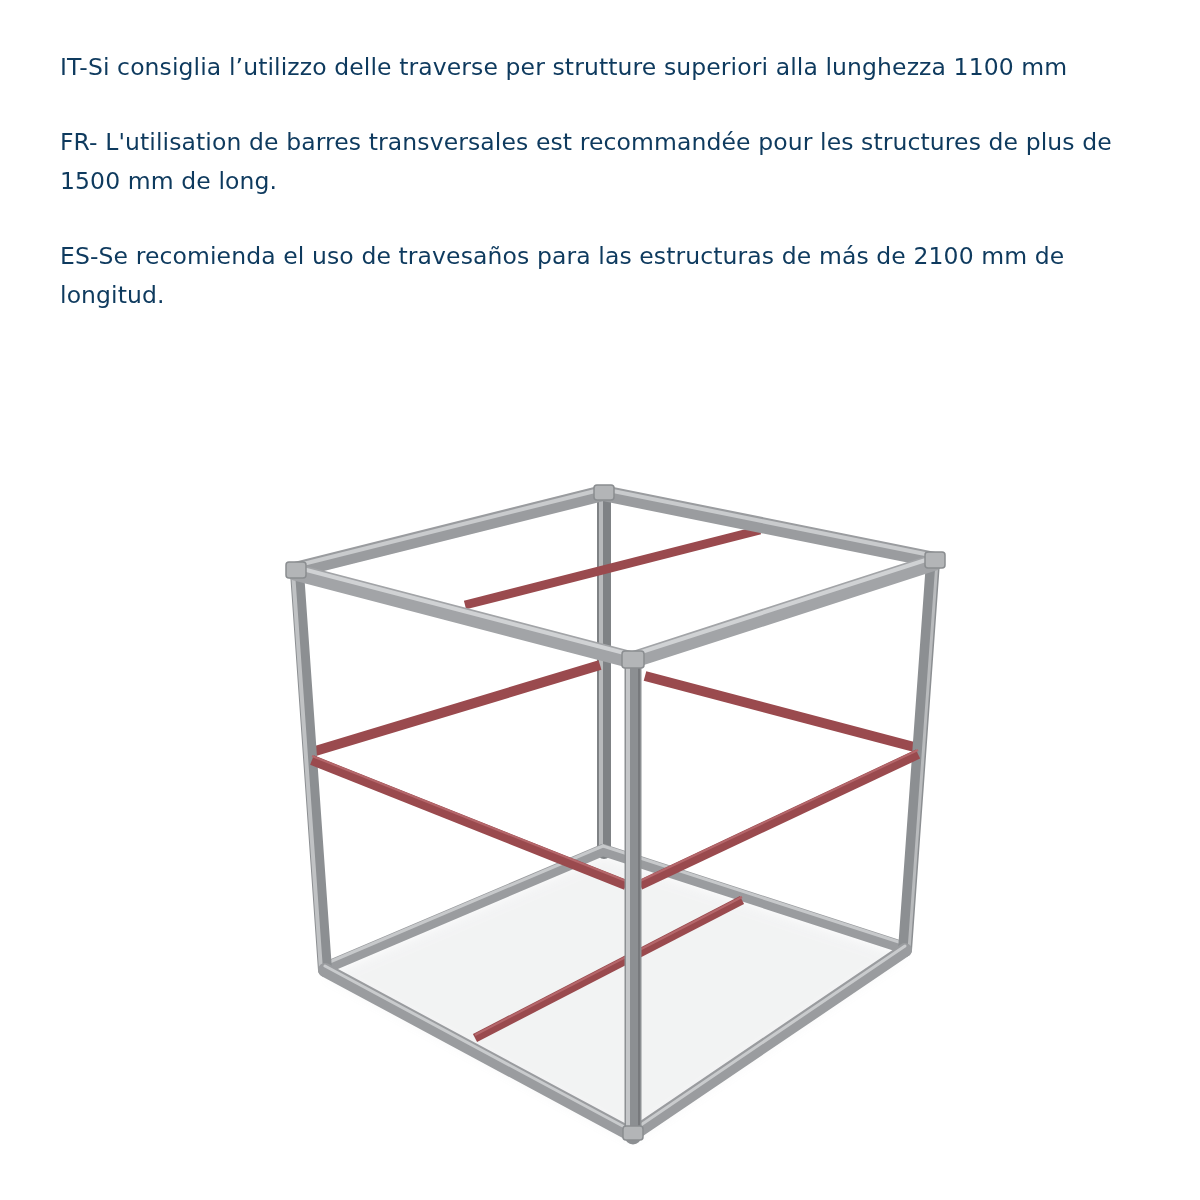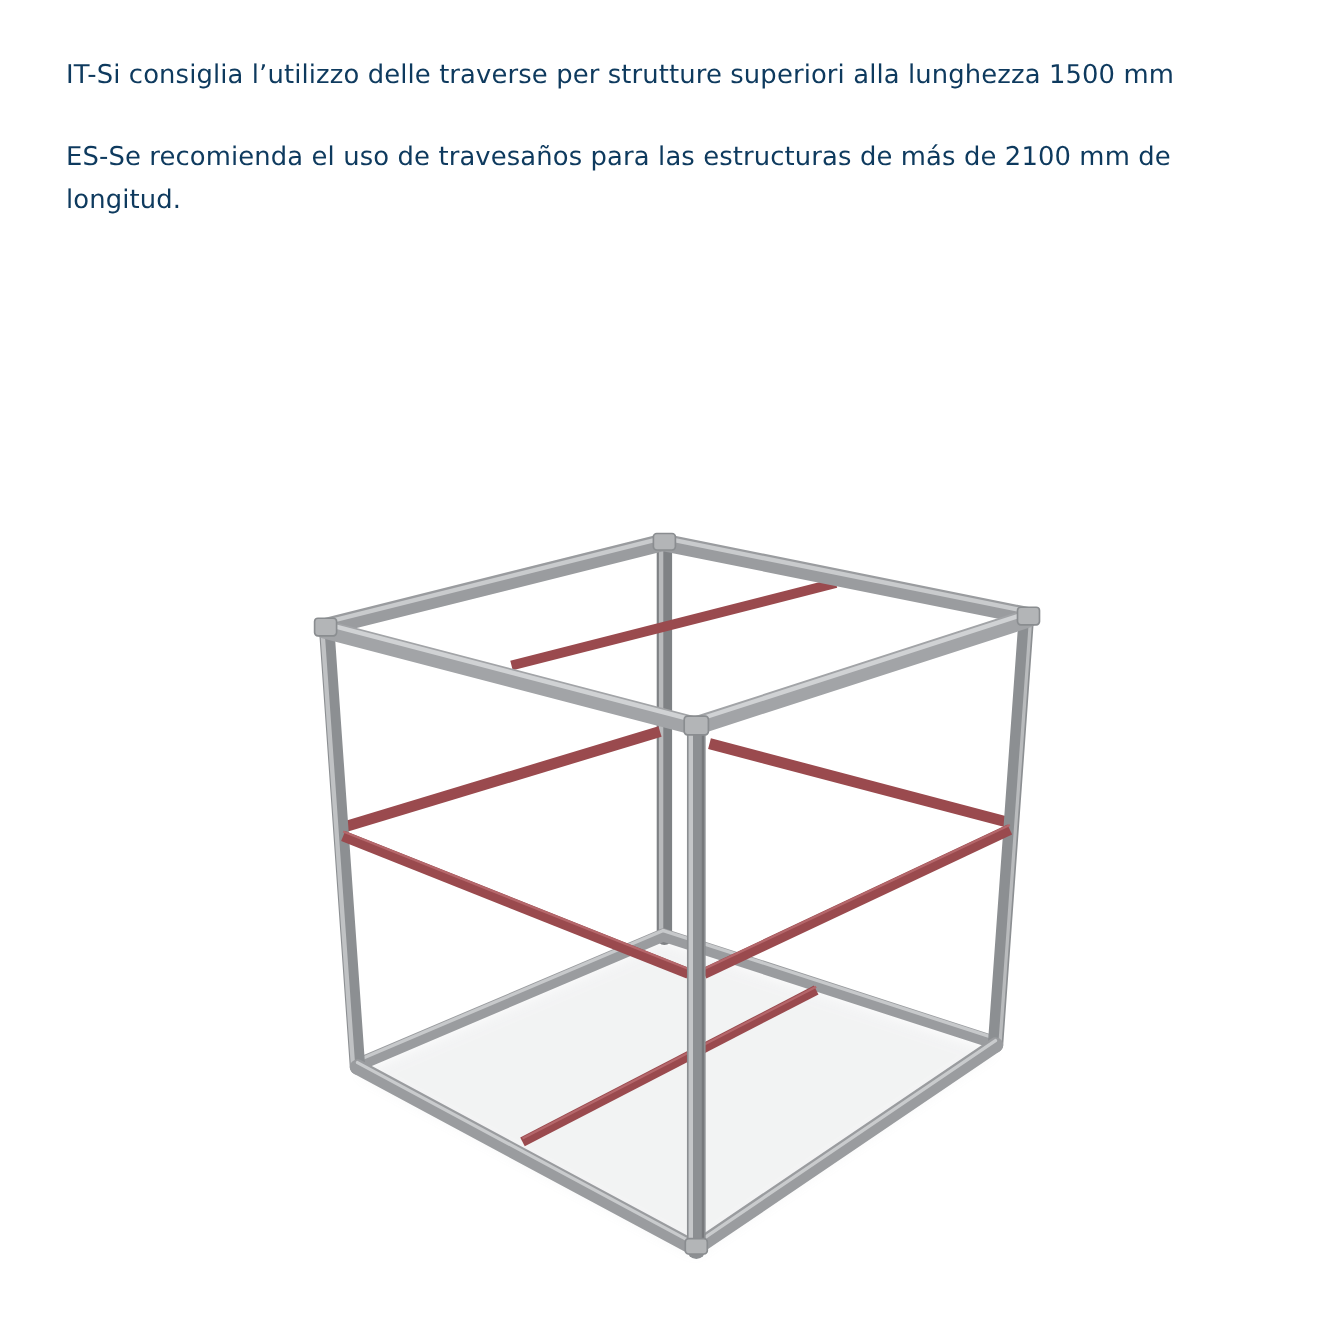--- a/index.html
+++ b/index.html
@@ -7,21 +7,22 @@
          font-family: "DejaVu Sans", "Liberation Sans", sans-serif; }
   .notes { position: absolute; left: 60px; top: 48px; width: 1100px; color: #0e3a5e; }
   .note { font-size: 23.5px; line-height: 39px; margin: 0 0 36px 0; letter-spacing: 0.1px; }
   .figure { position: absolute; left: 0; top: 470px; width: 1200px; height: 730px; }
   .figure svg { display: block; }
 </style>
 </head>
 <body>
 
 <div class="notes">
-  <p class="note">IT-Si consiglia l’utilizzo delle traverse per strutture superiori alla lunghezza 1500 mm</p>
+  <p class="note">IT-Si consiglia l’utilizzo delle traverse per strutture superiori alla lunghezza 1100 mm</p>
+  <p class="note">FR- L'utilisation de barres transversales est recommandée pour les structures de plus de 1500 mm de long.</p>
   <p class="note">ES-Se recomienda el uso de travesaños para las estructuras de más de 2100 mm de longitud.</p>
 </div>
 
 <div class="figure">
   <svg width="1200" height="730" viewBox="0 470 1200 730" xmlns="http://www.w3.org/2000/svg">
     <defs>
       <filter id="soft" x="-20%" y="-20%" width="140%" height="140%">
         <feGaussianBlur stdDeviation="6"></feGaussianBlur>
       </filter>
     </defs>

